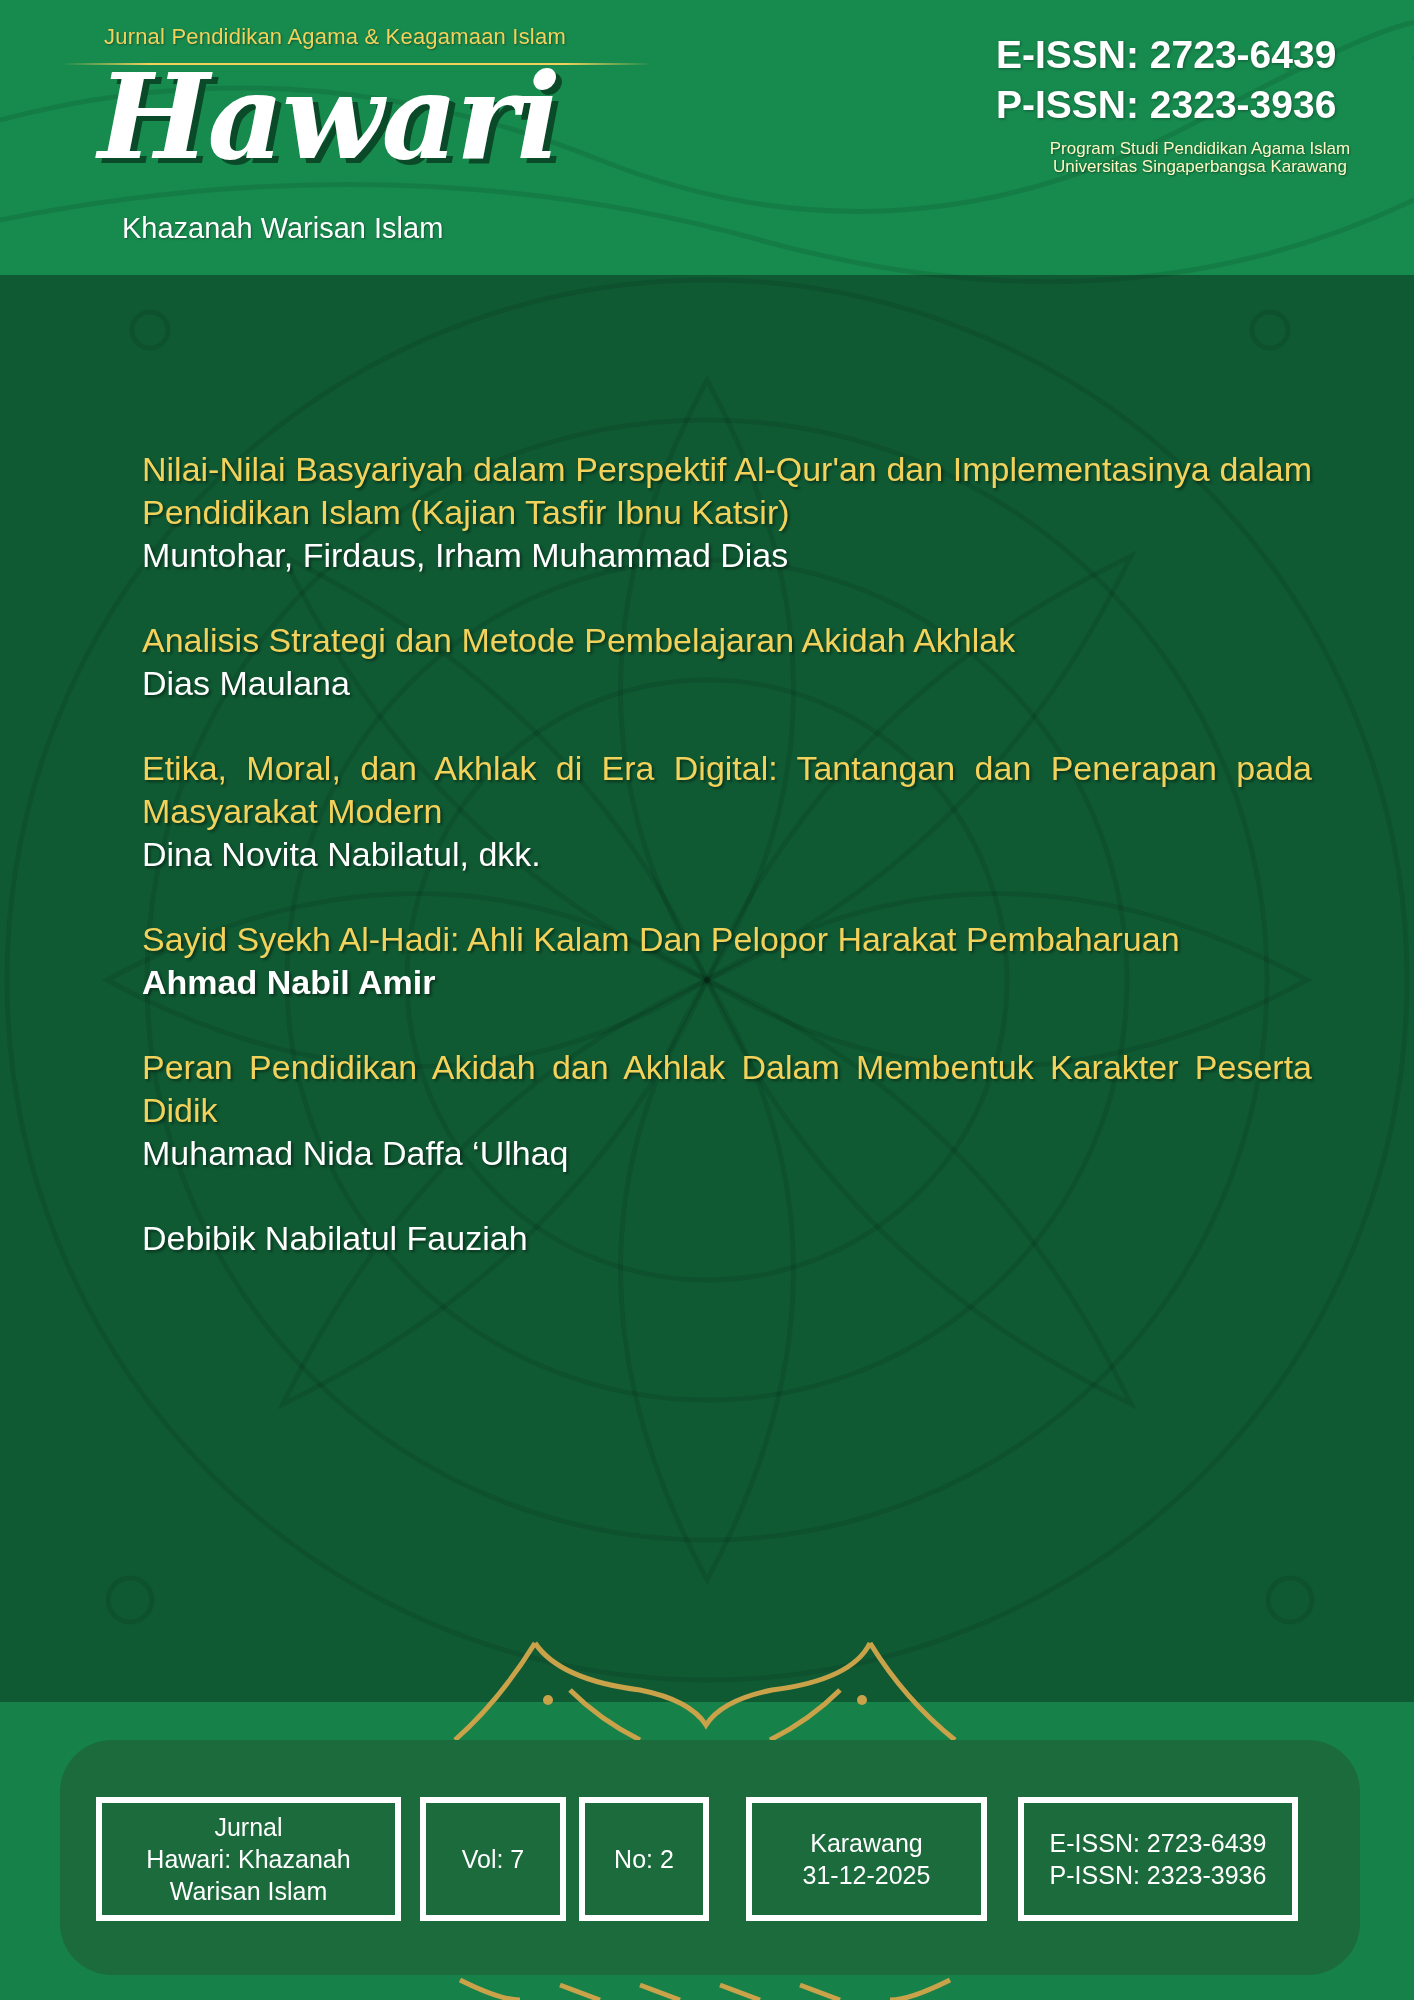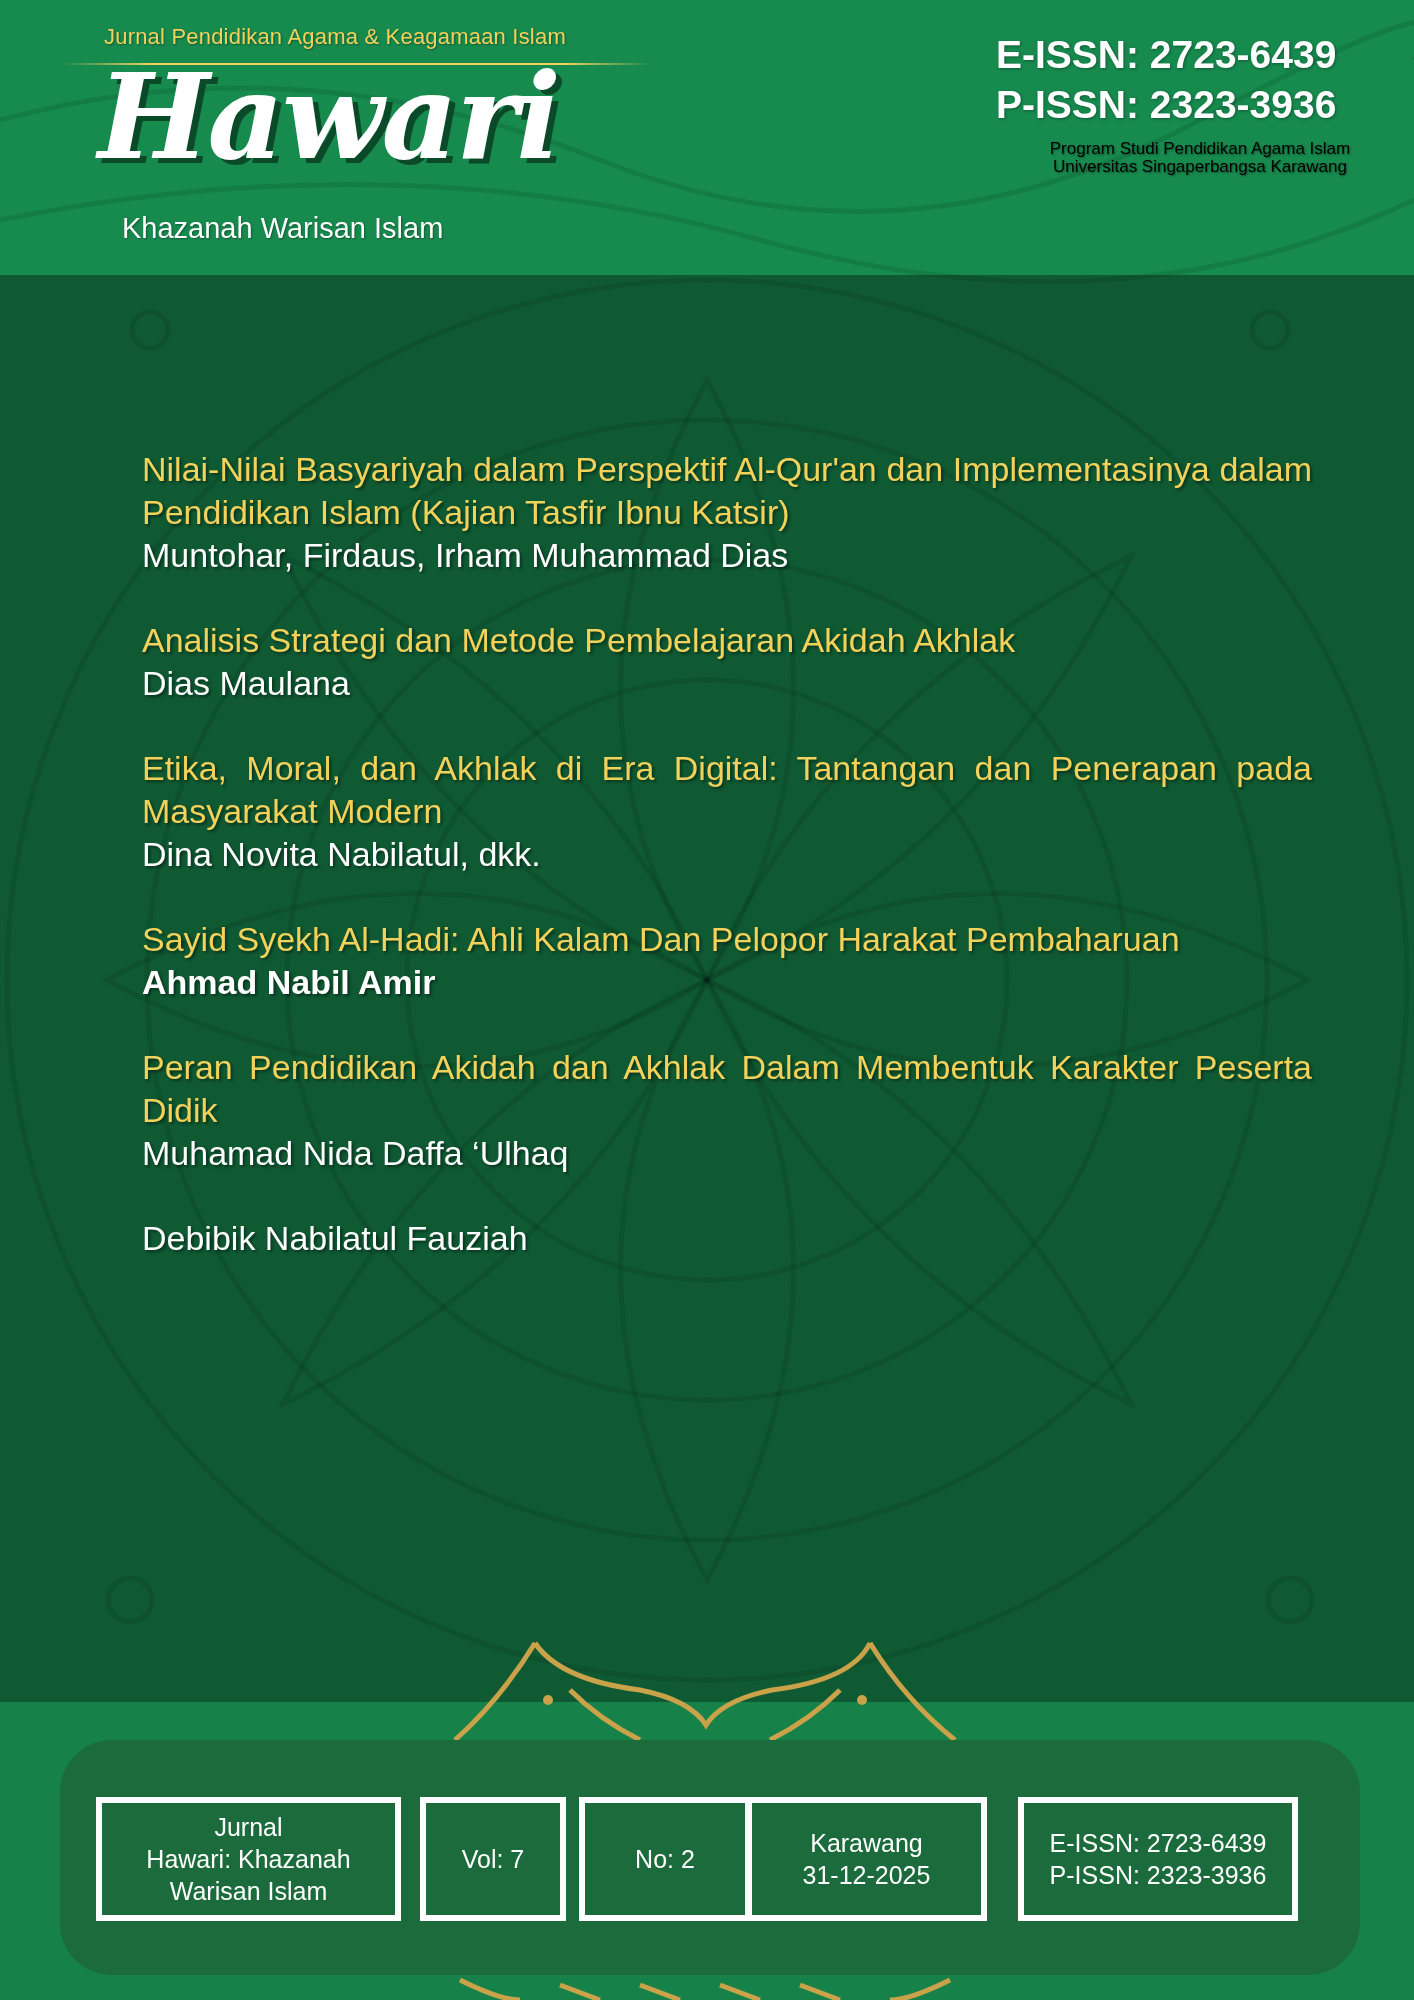--- a/index.html
+++ b/index.html
@@ -52,21 +52,21 @@
     position: absolute; right: 38px; top: 30px; text-align: left; width: 380px;
   }
   .issn-line {
     display: block; color: #ffffff; font-weight: bold; font-size: 39px; line-height: 50px;
     text-shadow: 1px 1px 3px rgba(0,0,0,0.35);
   }
   .program {
     position: absolute; left: 1000px; top: 140px; width: 400px; text-align: center;
   }
   .program-line {
-    display: block; color: #000000; font-size: 17px; line-height: 18px;
+    display: block; color: #fef9c3; font-size: 17px; line-height: 18px;
     text-shadow: 1px 1px 2px rgba(0,0,0,0.4);
   }
   
   .articles {
     position: absolute; left: 142px; top: 448px; width: 1170px;
   }
   .article { margin-bottom: 42px; }
   .article-title {
     color: #f3d25c; font-size: 34px; line-height: 43px;
     text-align: justify; text-align-last: left;
@@ -179,21 +179,21 @@
 <div class="footer-panel"></div>
 
 <div class="info-box" style="left:96px; width:305px;">
   <span>Jurnal</span>
   <span>Hawari: Khazanah</span>
   <span>Warisan Islam</span>
 </div>
 <div class="info-box" style="left:420px; width:146px;">
   <span>Vol: 7</span>
 </div>
-<div class="info-box" style="left:579px; width:172px;">
+<div class="info-box" style="left:579px; width:130px;">
   <span>No: 2</span>
 </div>
 <div class="info-box" style="left:746px; width:241px;">
   <span>Karawang</span>
   <span>31-12-2025</span>
 </div>
 <div class="info-box" style="left:1018px; width:280px;">
   <span>E-ISSN: 2723-6439</span>
   <span>P-ISSN: 2323-3936</span>
 </div>

